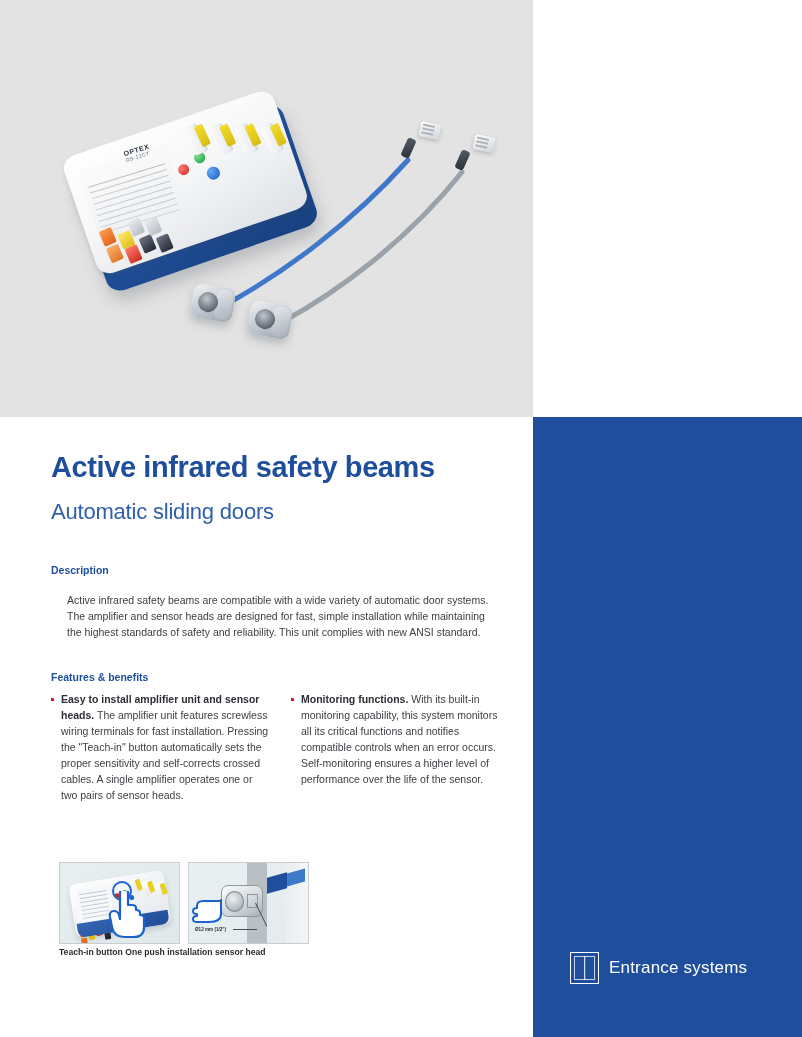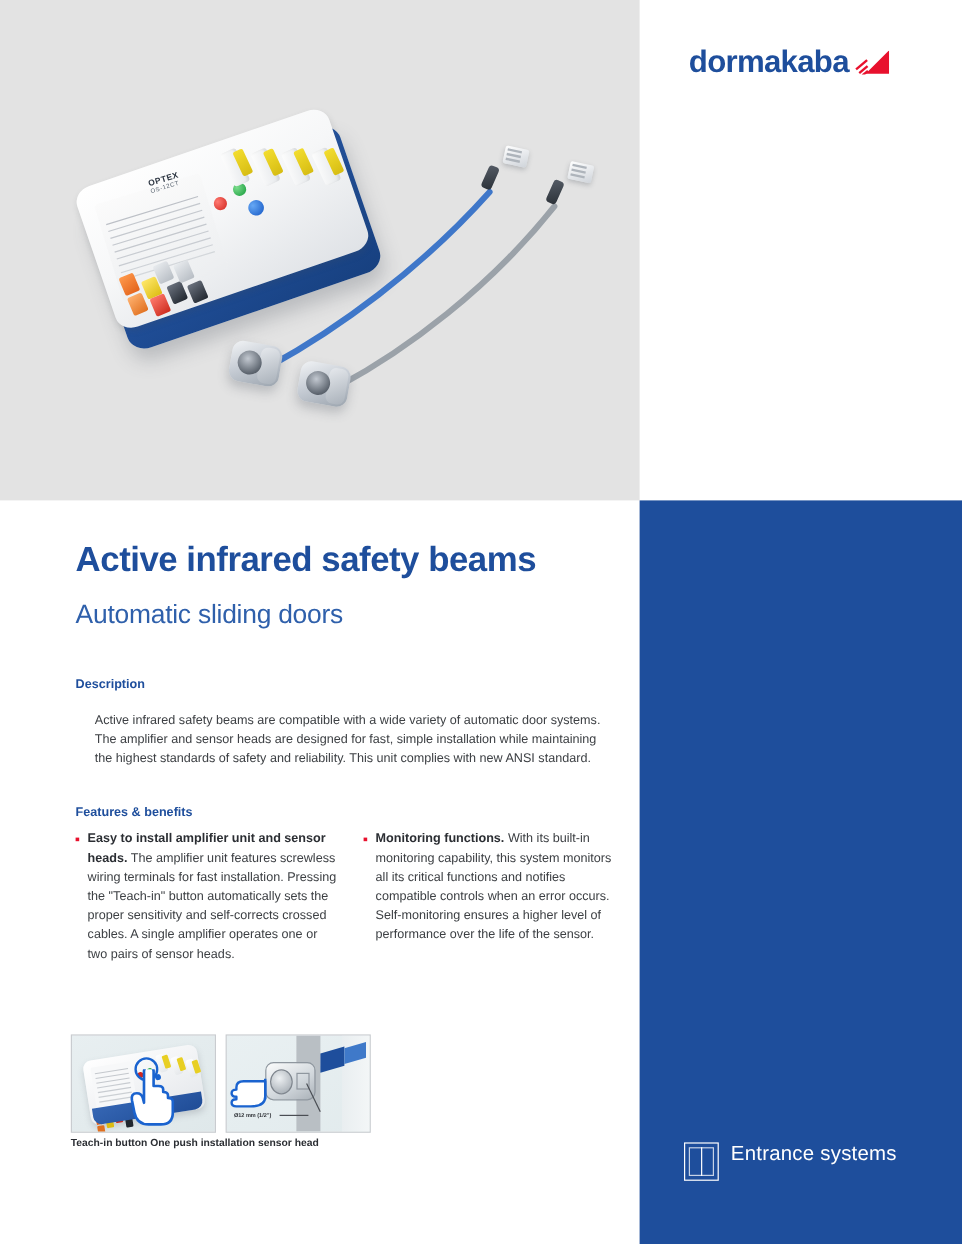--- a/index.html
+++ b/index.html
@@ -136,21 +136,21 @@
     position:relative;width:30px;height:20px;margin-left:4px;overflow:hidden;
   }
   .logo-mark span{position:absolute;background:#e8112d;}
   .logo-mark .b1{left:10px;top:0;width:20px;height:20px;
     clip-path:polygon(0 100%,100% 0,100% 100%);}
   .logo-mark .s1{left:1px;top:11px;width:12px;height:2px;transform:rotate(-40deg);}
   .logo-mark .s2{left:4px;top:15px;width:9px;height:2px;transform:rotate(-40deg);}
   .logo-mark .s3{left:7px;top:18px;width:6px;height:2px;transform:rotate(-40deg);}
 
   
-  .content{position:absolute;left:63px;top:452px;width:462px;}
+  .content{position:absolute;left:51px;top:452px;width:462px;}
   .title{
     font-size:29px;font-weight:bold;color:#1e4e9c;letter-spacing:-.4px;
     line-height:1.1;margin:0;
   }
   .subtitle{
     font-size:22px;font-weight:normal;color:#2f60ab;letter-spacing:-.2px;
     margin:16px 0 0 0;line-height:1.1;
   }
   .sec-head{
     font-size:10.5px;font-weight:bold;color:#1e4e9c;margin:40px 0 9px 0;
@@ -243,21 +243,21 @@
     transform:rotate(-26deg);transform-origin:top;}
   .thumb-cap{
     position:absolute;left:59px;top:947px;font-size:8.6px;font-weight:bold;color:#2b2e33;
   }
 
   
   .footer-note{
     position:absolute;left:41px;top:1007px;font-size:8.5px;color:#4a4e54;margin-top:44px;
   }
   .ent-logo{
-    position:absolute;left:570px;top:952px;display:flex;gap:10px;
+    position:absolute;left:570px;top:952px;display:flex;align-items:center;gap:10px;
   }
   .ent-icon{
     width:29px;height:32px;border:1.6px solid #ffffff;position:relative;
     box-sizing:border-box;
   }
   .ent-icon:before{
     content:"";position:absolute;left:50%;top:3px;bottom:3px;width:1.6px;
     background:#ffffff;transform:translateX(-50%);
   }
   .ent-icon:after{
@@ -333,29 +333,20 @@
         <div class="sh-body">
             <div class="sh-ring"></div>
           </div>
       </div>
 
     </div>
   </div>
 
   <div class="blue-panel"></div>
 
-  <div class="logo">
-    <div class="logo-text">dormakaba</div>
-    <div class="logo-mark">
-      <span class="b1"></span>
-        <span class="s1"></span>
-        <span class="s2"></span>
-        <span class="s3"></span>
-    </div>
-  </div>
 
   <div class="content">
     <h1 class="title">Active infrared safety beams</h1>
     <h2 class="subtitle">Automatic sliding doors</h2>
 
     <div class="sec-head">Description</div>
     <p class="body-text">Active infrared safety beams are compatible with a wide variety of automatic door systems. The amplifier and sensor heads are designed for fast, simple installation while maintaining the highest standards of safety and reliability. This unit complies with new ANSI standard.</p>
 
     <div class="sec-head feat-head">Features &amp; benefits</div>
 

